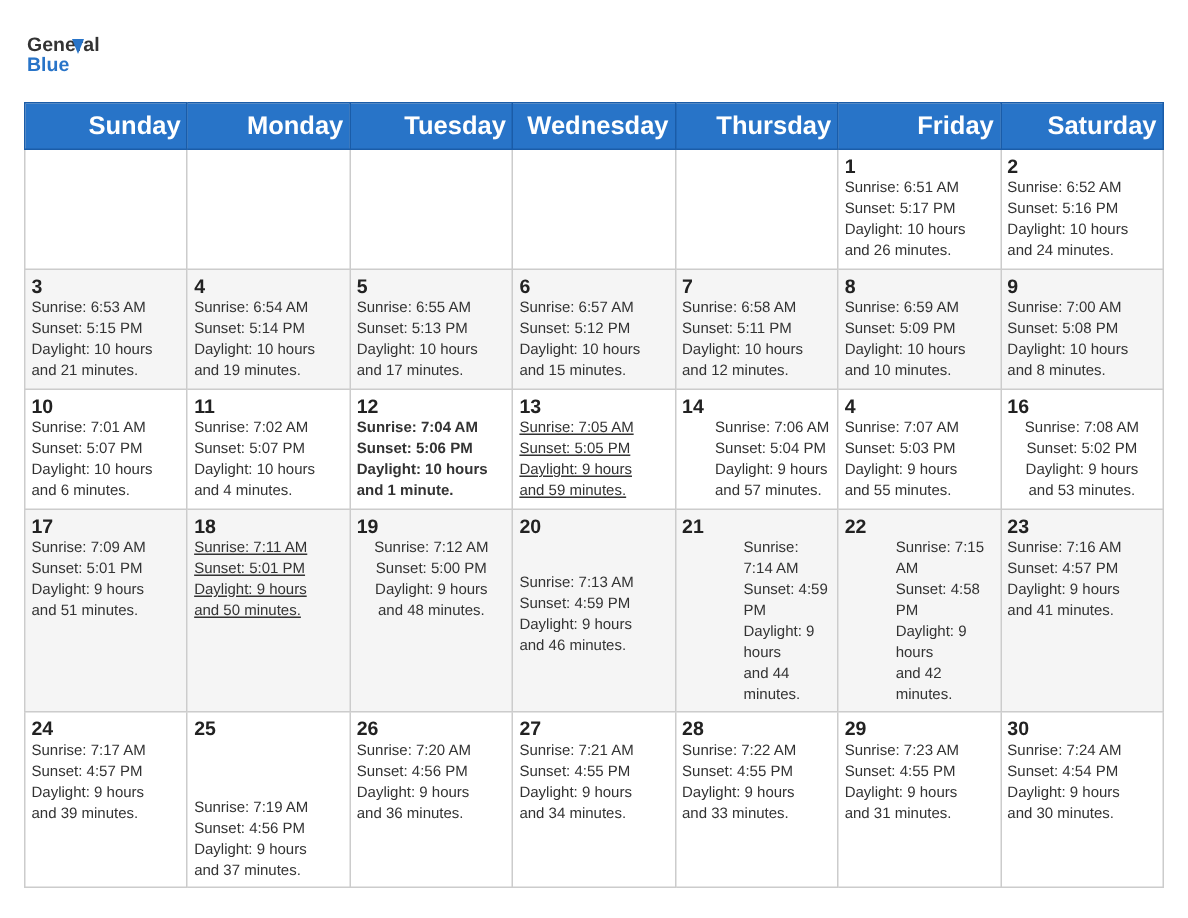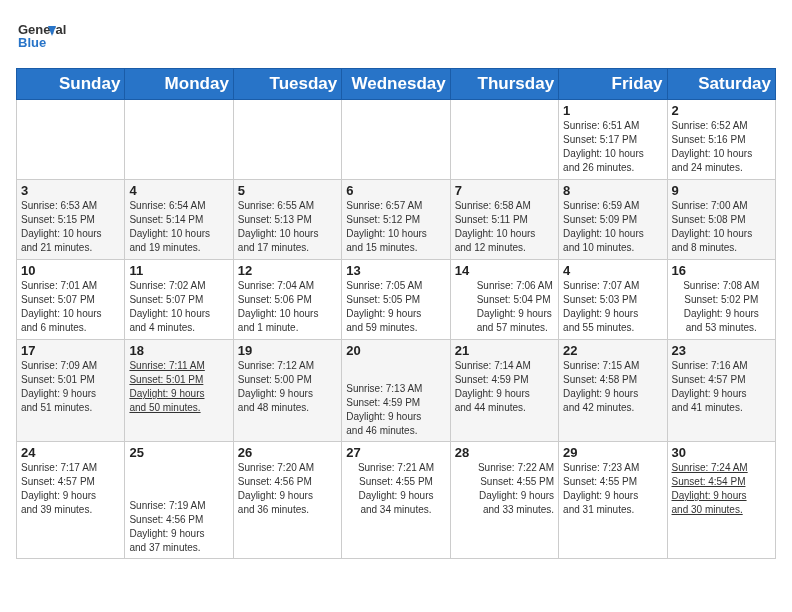--- a/index.html
+++ b/index.html
@@ -196,28 +196,28 @@
           </td>
           <td>
             <span class="day-num">11</span>
             <div class="day-info" style="white-space: pre-line;">Sunrise: 7:02 AM
 Sunset: 5:07 PM
 Daylight: 10 hours
 and 4 minutes.</div>
           </td>
           <td>
             <span class="day-num">12</span>
-            <div class="day-info" style="white-space: pre-line;">Sunrise: 7:04 AM
+            <div class="day-info" style="white-space: pre-line; font-weight: bold;">Sunrise: 7:04 AM
 Sunset: 5:06 PM
 Daylight: 10 hours
 and 1 minute.</div>
           </td>
           <td>
             <span class="day-num">13</span>
-            <div class="day-info" style="white-space: pre-line;">Sunrise: 7:05 AM
+            <div class="day-info" style="white-space: pre-line; text-decoration: underline;">Sunrise: 7:05 AM
 Sunset: 5:05 PM
 Daylight: 9 hours
 and 59 minutes.</div>
           </td>
           <td>
             <span class="day-num">14</span>
             <div class="day-info" style="white-space: pre-line; margin-left: 22px;">Sunrise: 7:06 AM
 Sunset: 5:04 PM
 Daylight: 9 hours
 and 57 minutes.</div>
@@ -247,42 +247,42 @@
           </td>
           <td>
             <span class="day-num">18</span>
             <div class="day-info" style="white-space: pre-line; text-decoration: underline;">Sunrise: 7:11 AM
 Sunset: 5:01 PM
 Daylight: 9 hours
 and 50 minutes.</div>
           </td>
           <td>
             <span class="day-num">19</span>
-            <div class="day-info" style="white-space: pre-line;">Sunrise: 7:12 AM
+            <div class="day-info" style="white-space: pre-line; text-align: center;">Sunrise: 7:12 AM
 Sunset: 5:00 PM
 Daylight: 9 hours
 and 48 minutes.</div>
           </td>
           <td>
             <span class="day-num">20</span>
             <div class="day-info" style="white-space: pre-line; margin-top: 24px;">Sunrise: 7:13 AM
 Sunset: 4:59 PM
 Daylight: 9 hours
 and 46 minutes.</div>
           </td>
           <td>
             <span class="day-num">21</span>
-            <div class="day-info" style="white-space: pre-line;">Sunrise: 7:14 AM
+            <div class="day-info" style="white-space: pre-line; margin-left: 41px;">Sunrise: 7:14 AM
 Sunset: 4:59 PM
 Daylight: 9 hours
 and 44 minutes.</div>
           </td>
           <td>
             <span class="day-num">22</span>
-            <div class="day-info" style="white-space: pre-line;">Sunrise: 7:15 AM
+            <div class="day-info" style="white-space: pre-line; margin-left: 34px;">Sunrise: 7:15 AM
 Sunset: 4:58 PM
 Daylight: 9 hours
 and 42 minutes.</div>
           </td>
           <td>
             <span class="day-num">23</span>
             <div class="day-info" style="white-space: pre-line;">Sunrise: 7:16 AM
 Sunset: 4:57 PM
 Daylight: 9 hours
 and 41 minutes.</div>
@@ -305,42 +305,42 @@
           </td>
           <td>
             <span class="day-num">26</span>
             <div class="day-info" style="white-space: pre-line;">Sunrise: 7:20 AM
 Sunset: 4:56 PM
 Daylight: 9 hours
 and 36 minutes.</div>
           </td>
           <td>
             <span class="day-num">27</span>
-            <div class="day-info" style="white-space: pre-line; text-align: center;">Sunrise: 7:21 AM
+            <div class="day-info" style="white-space: pre-line;">Sunrise: 7:21 AM
 Sunset: 4:55 PM
 Daylight: 9 hours
 and 34 minutes.</div>
           </td>
           <td>
             <span class="day-num">28</span>
-            <div class="day-info" style="white-space: pre-line; text-align: right;">Sunrise: 7:22 AM
+            <div class="day-info" style="white-space: pre-line;">Sunrise: 7:22 AM
 Sunset: 4:55 PM
 Daylight: 9 hours
 and 33 minutes.</div>
           </td>
           <td>
             <span class="day-num">29</span>
             <div class="day-info" style="white-space: pre-line;">Sunrise: 7:23 AM
 Sunset: 4:55 PM
 Daylight: 9 hours
 and 31 minutes.</div>
           </td>
           <td>
             <span class="day-num">30</span>
-            <div class="day-info" style="white-space: pre-line; text-decoration: underline;">Sunrise: 7:24 AM
+            <div class="day-info" style="white-space: pre-line;">Sunrise: 7:24 AM
 Sunset: 4:54 PM
 Daylight: 9 hours
 and 30 minutes.</div>
           </td>
         </tr>
       </tbody>
   </table>
 </div>
 
 </body></html>

